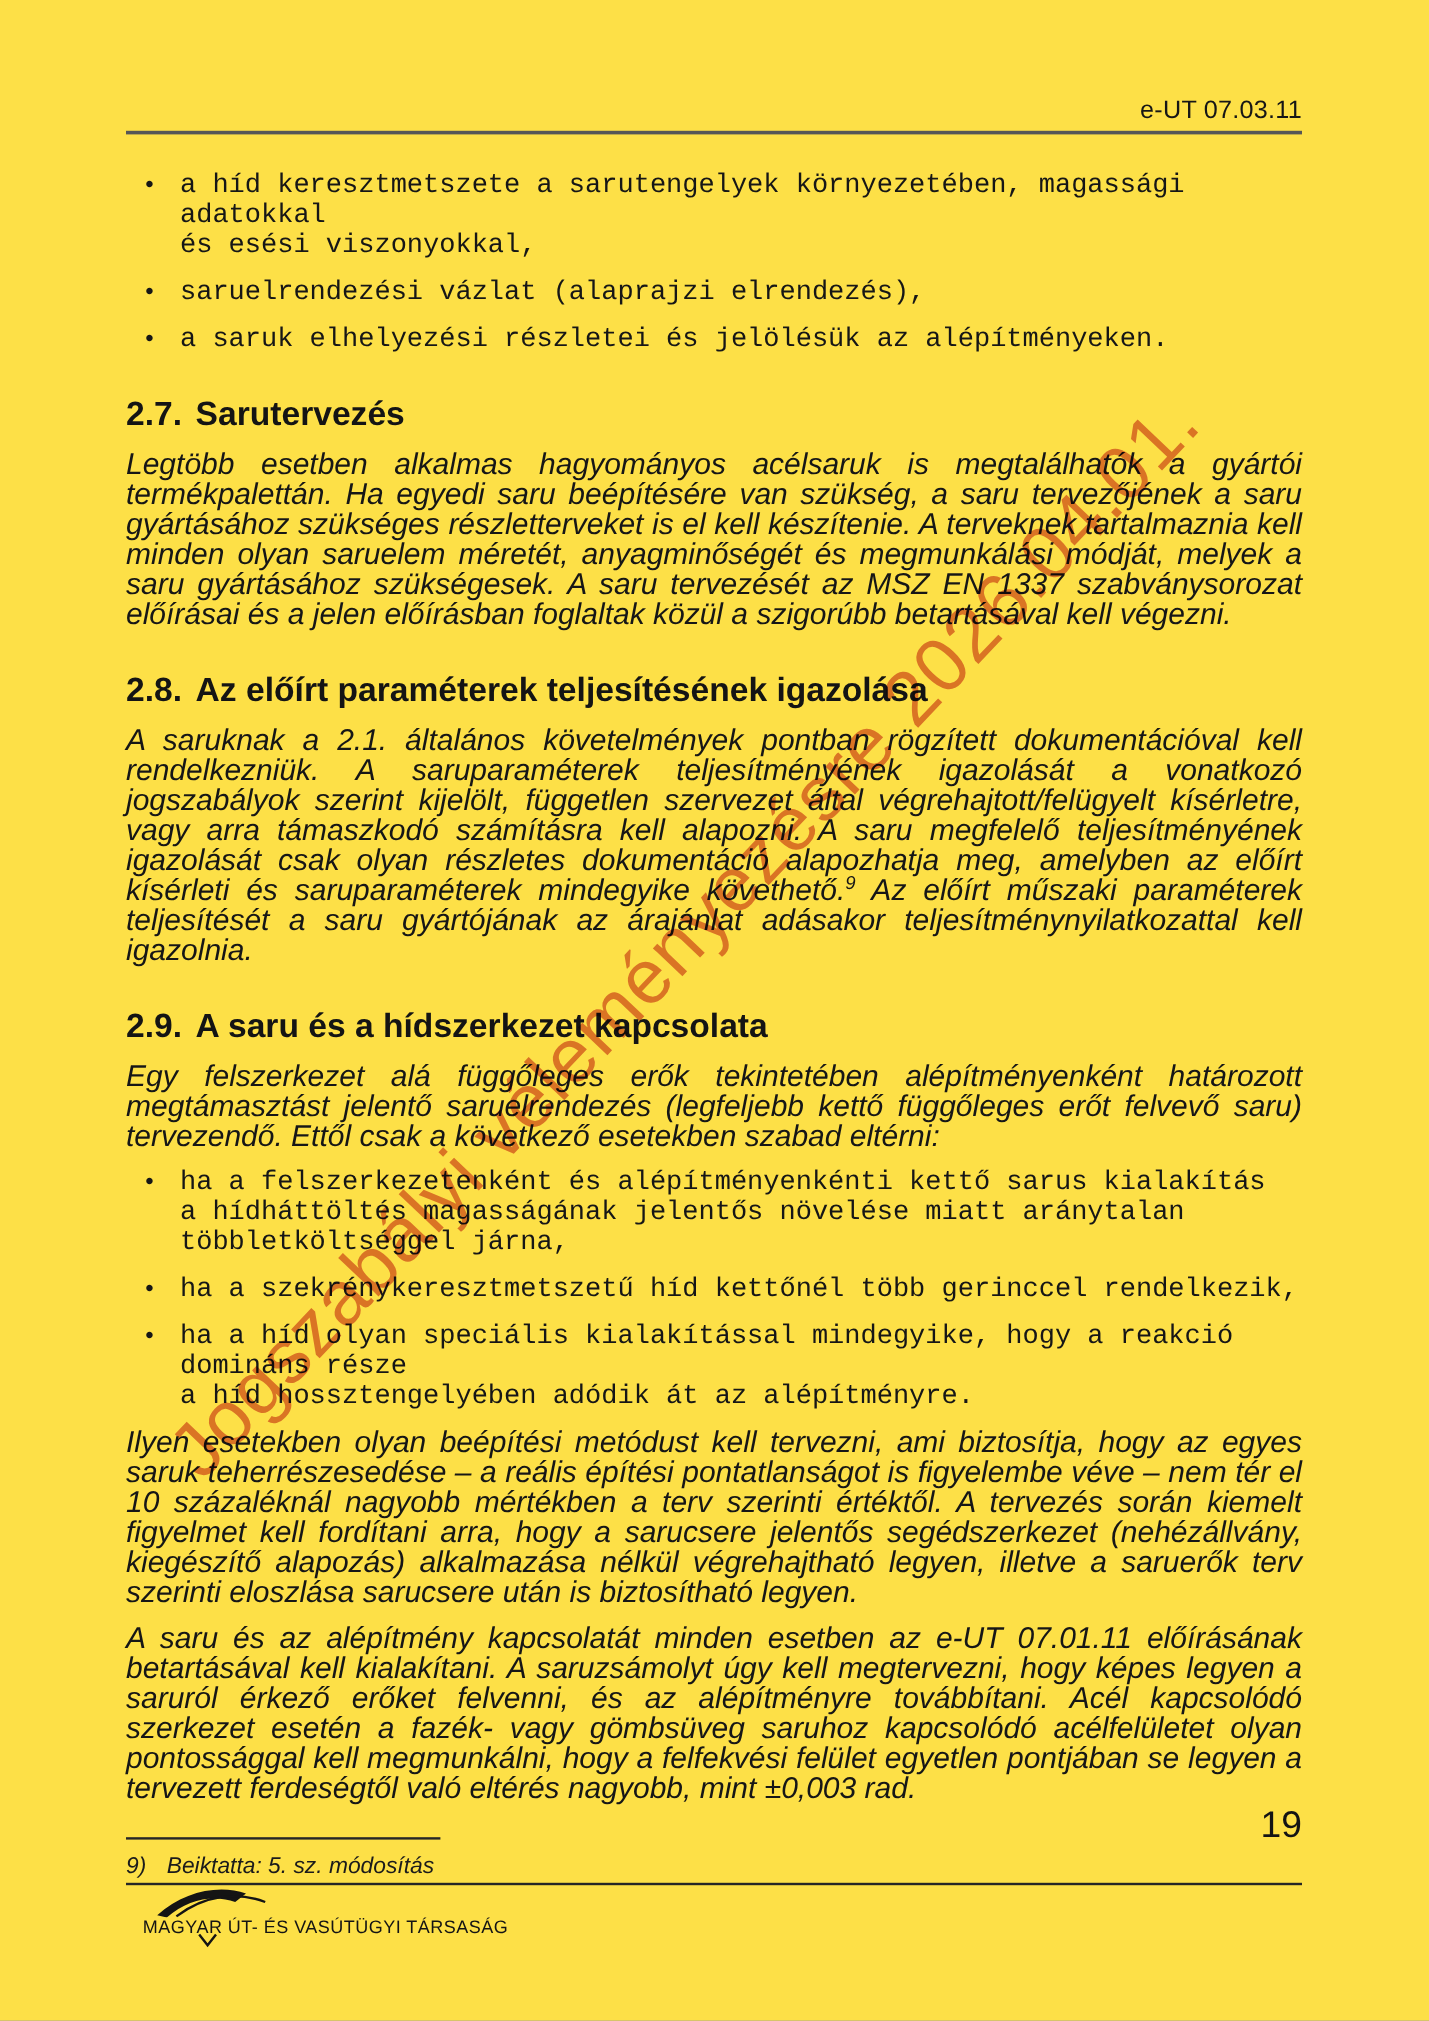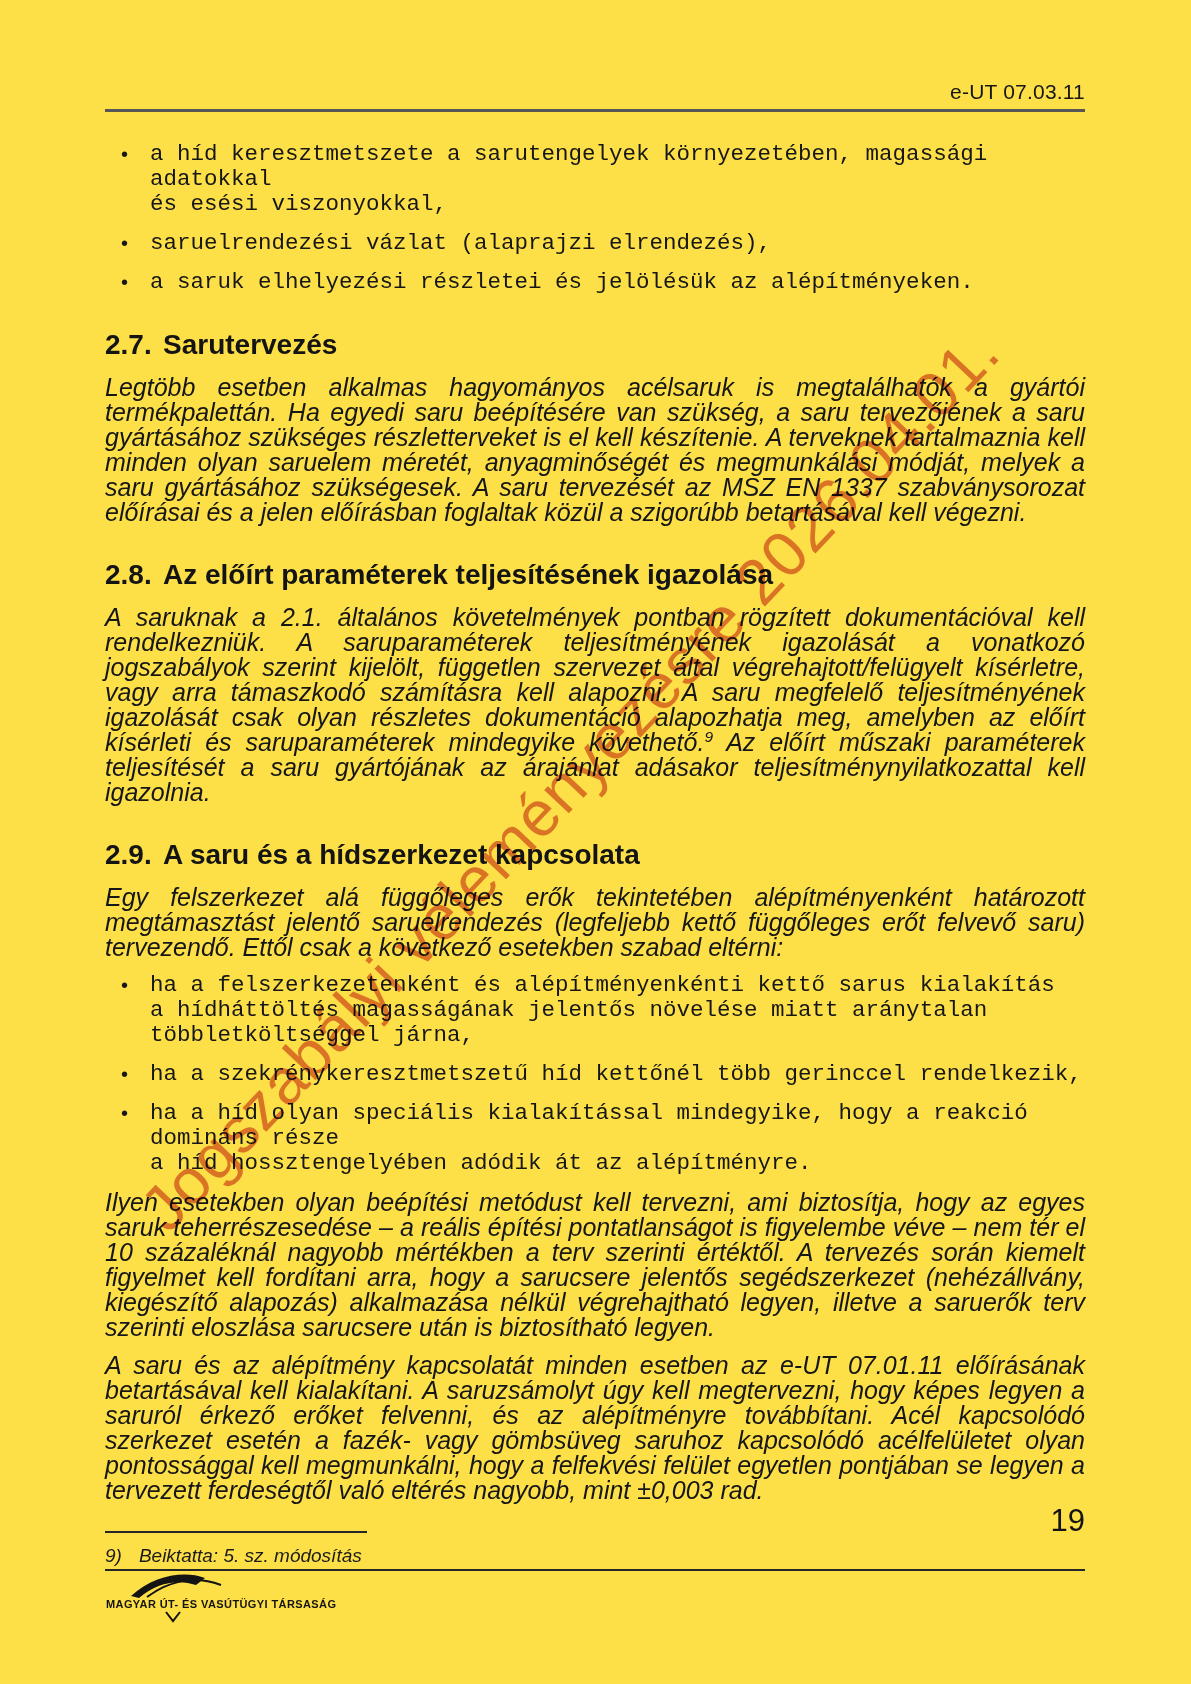--- a/index.html
+++ b/index.html
@@ -44,21 +44,21 @@
     transform:translate(-50%,-50%) rotate(-46.5deg);
     font-size:64px; letter-spacing:1px; white-space:nowrap;
     opacity:0.66; mix-blend-mode:multiply;
     pointer-events:none; z-index:5;
   }
 
   
   .footer-rule { position:absolute; left:105px; right:106px; top:1569px; height:2px; background:#262626; }
   .logo { position:absolute; left:103px; top:1572px; width:280px; height:60px; }
   .logo .arc { position:absolute; left:24px; top:0; }
-  .logo-text { position:absolute; left:3px; top:26px; font-size:11px; font-weight:bold; letter-spacing:0.4px; color:#141414; white-space:nowrap; }
+  .logo-text { position:absolute; left:16px; top:26px; font-size:15px; font-weight:normal; letter-spacing:0.4px; color:#141414; white-space:nowrap; }
   .logo .vee { position:absolute; left:62px; top:39px; }
   .page-number { position:absolute; right:106px; top:1506px; font-size:31px; line-height:30px; color:#141414; }
 </style>
 </head>
 <body>
 
 <div class="page">
 
   <div class="content">
 

